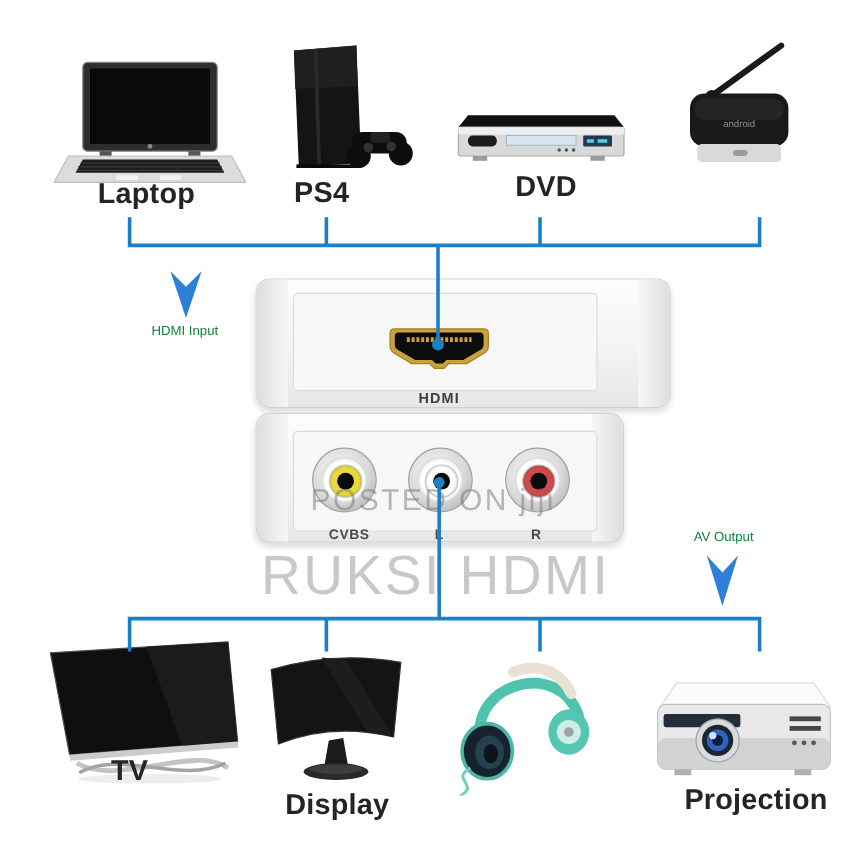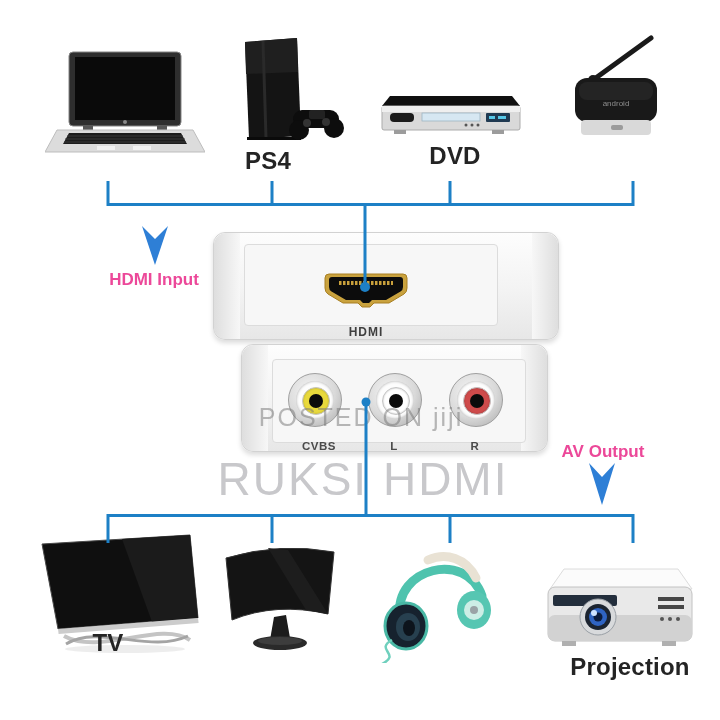--- a/index.html
+++ b/index.html
@@ -1,22 +1,22 @@
 <!DOCTYPE html>
 <html><head>
 <meta charset="utf-8">
 <style>
   html,body{margin:0;padding:0;background:#fff;}
   .canvas{position:relative;width:720px;height:720px;background:#ffffff;overflow:hidden;
           font-family:"Liberation Sans",sans-serif;}
   .device{position:absolute;}
   .device-label{position:absolute;width:130px;text-align:center;font-size:24px;
                 font-weight:bold;color:#242424;letter-spacing:.2px;line-height:26px;}
-  .annotation{position:absolute;width:130px;text-align:center;font-size:17px;
-              font-weight:bold;color:#ec4899;}
+  .annotation{position:absolute;width:130px;text-align:center;font-size:11px;
+              font-weight:normal;color:#15803d;}
   .overlay{position:absolute;left:0;top:0;z-index:40;pointer-events:none;}
   
   .conv-box{position:absolute;left:213px;width:305px;height:106px;border-radius:12px;
             background:linear-gradient(180deg,#fdfdfd 0%,#f3f3f3 55%,#e7e7e7 100%);
             border:1px solid #d2d2d2;box-shadow:0 3px 5px rgba(0,0,0,.14);z-index:10;}
   .conv-cap{position:absolute;top:0;width:26px;height:100%;}
   .cap-left{left:0;border-radius:12px 0 0 12px;background:linear-gradient(90deg,#dedede,#f7f7f7);}
   .cap-right{right:0;border-radius:0 12px 12px 0;background:linear-gradient(270deg,#dedede,#f7f7f7);}
   .conv-panel{position:absolute;left:30px;width:252px;background:#f7f7f7;
               border:1px solid #dcdcdc;border-radius:4px;}
@@ -90,36 +90,37 @@
   <svg class="device" style="left:563px;top:28px;" width="108" height="115" viewBox="0 0 108 115">
     <line x1="30" y1="52" x2="88" y2="10" stroke="#1a1a1a" stroke-width="5" stroke-linecap="round"></line>
     <circle cx="30" cy="52" r="5" fill="#1a1a1a"></circle>
     <rect x="12" y="50" width="82" height="44" rx="12" fill="#191919"></rect>
     <rect x="16" y="54" width="74" height="18" rx="8" fill="#242424"></rect>
     <text x="53" y="78" font-size="8" fill="#8e8e8e" text-anchor="middle" font-family="Liberation Sans, sans-serif">android</text>
     <rect x="18" y="92" width="70" height="15" rx="4" fill="#d9d9d9"></rect>
     <rect x="48" y="97" width="12" height="5" rx="2" fill="#9b9b9b"></rect>
   </svg>
 
+  <div class="device-label" style="left:57px;top:149px;">Laptop</div>
   <div class="device-label" style="left:203px;top:148px;">PS4</div>
   <div class="device-label" style="left:390px;top:143px;">DVD</div>
 
   <div class="conv-box" style="top:232px;padding-left:39px;">
     <div class="conv-cap cap-left"></div>
     <div class="conv-cap cap-right"></div>
     <div class="conv-panel" style="top:11px;height:80px;"></div>
     <svg style="position:absolute;left:110px;top:40px;" width="84" height="36" viewBox="0 0 84 36">
       <path d="M5,1 H79 Q83,1 83,5 V15 Q83,19 80,21 L65,30 H50 L46,34 H38 L34,30 H19 L4,21 Q1,19 1,15 V5 Q1,1 5,1 Z" fill="#c9a23e" stroke="#a87f22"></path>
       <path d="M8,4 H76 Q79,4 79,7 V14 Q79,17 76.5,18.5 L62,27 H48 L45,30 H39 L36,27 H22 L7.5,18.5 Q5,17 5,14 V7 Q5,4 8,4 Z" fill="#0c0c0c"></path>
       <line x1="15" y1="10" x2="69" y2="10" stroke="#caa13c" stroke-width="4" stroke-dasharray="2.5,1.5"></line>
     </svg>
     <div class="port-label" style="top:92px;">HDMI</div>
   </div>
 
-  <div class="conv-box" style="top:344px;margin-left:28px;">
+  <div class="conv-box" style="top:344px;">
     <div class="conv-cap cap-left"></div>
     <div class="conv-cap cap-right"></div>
     <div class="conv-panel" style="top:14px;height:82px;"></div>
 
     <div class="jack" style="left:46px;">
       <div class="jack-mid">
         <div class="jack-color" style="background: rgb(232, 217, 60);">
           <div class="jack-hole"></div>
         </div>
       </div>
@@ -208,15 +209,16 @@
     <rect x="118" y="42" width="26" height="4" fill="#474747"></rect>
     <rect x="118" y="50" width="26" height="4" fill="#474747"></rect>
     <circle cx="122" cy="64" r="2" fill="#555"></circle>
     <circle cx="130" cy="64" r="2" fill="#555"></circle>
     <circle cx="138" cy="64" r="2" fill="#555"></circle>
     <rect x="22" y="86" width="14" height="5" fill="#b0b0b0"></rect>
     <rect x="122" y="86" width="14" height="5" fill="#b0b0b0"></rect>
   </svg>
 
   <div class="device-label" style="left:43px;top:630px;">TV</div>
+  <div class="device-label" style="left:216px;top:658px;">Display</div>
   <div class="device-label" style="left:565px;top:654px;">Projection</div>
 
 </div>
 
 </body></html>

